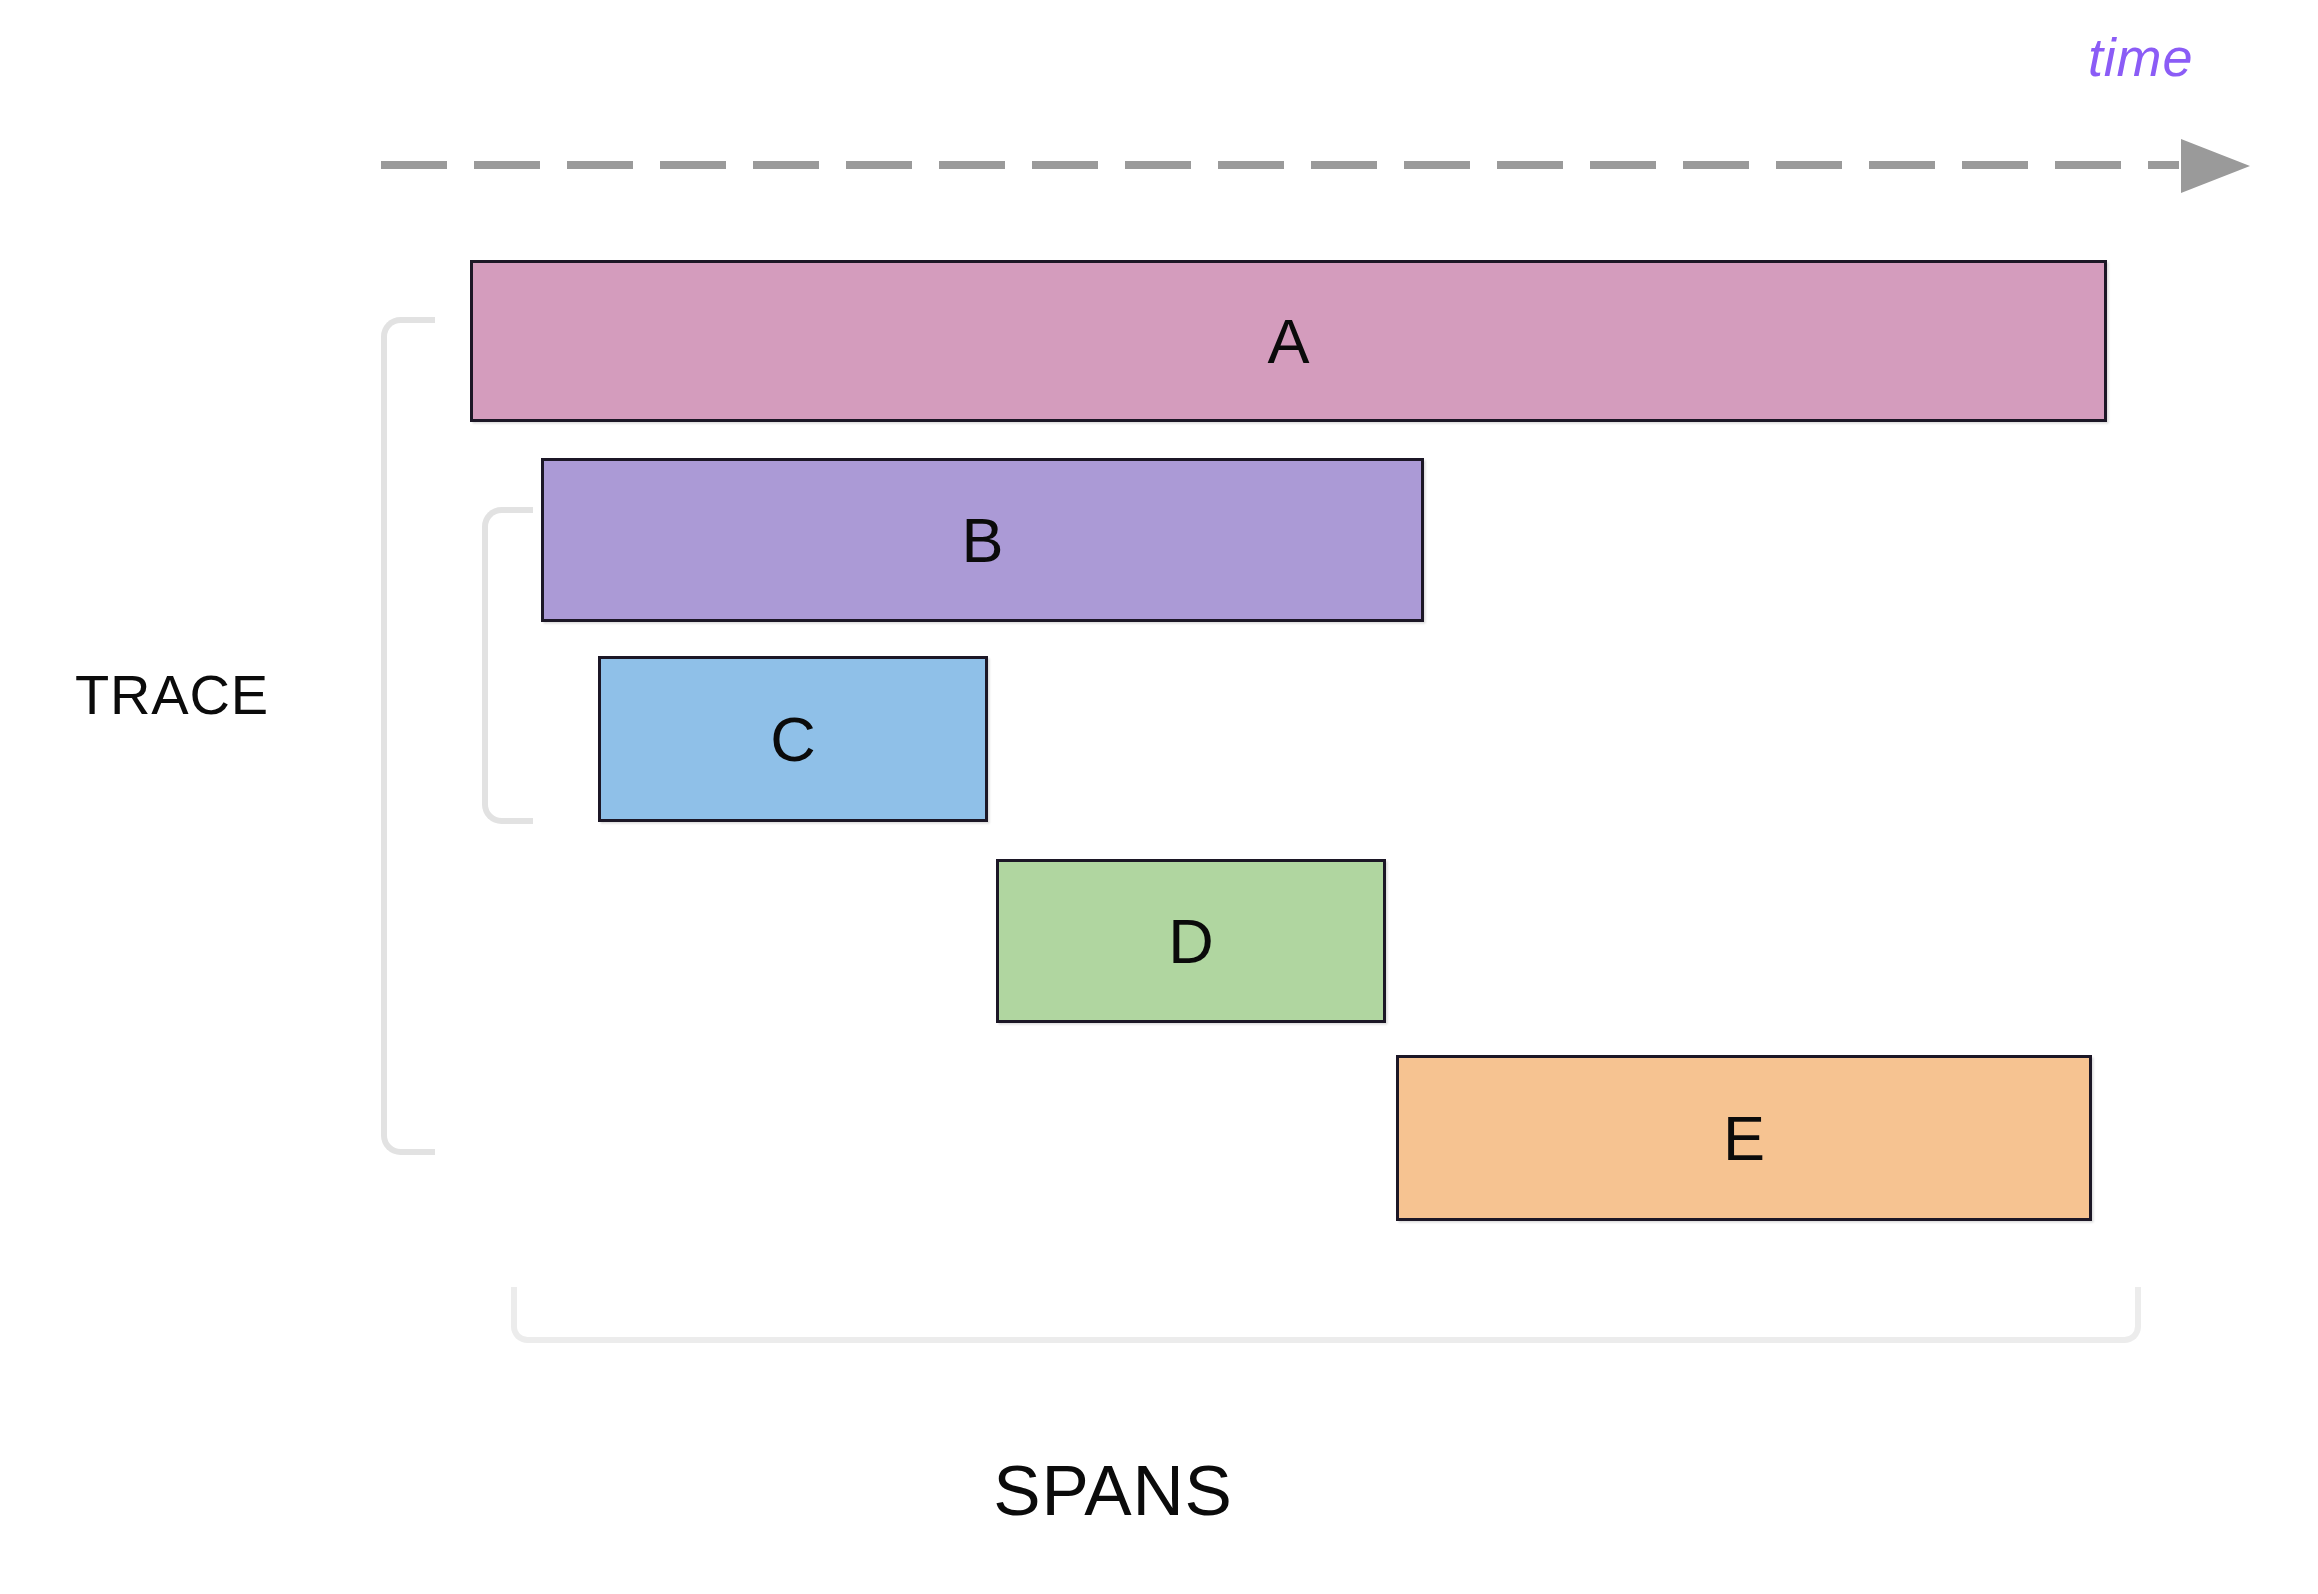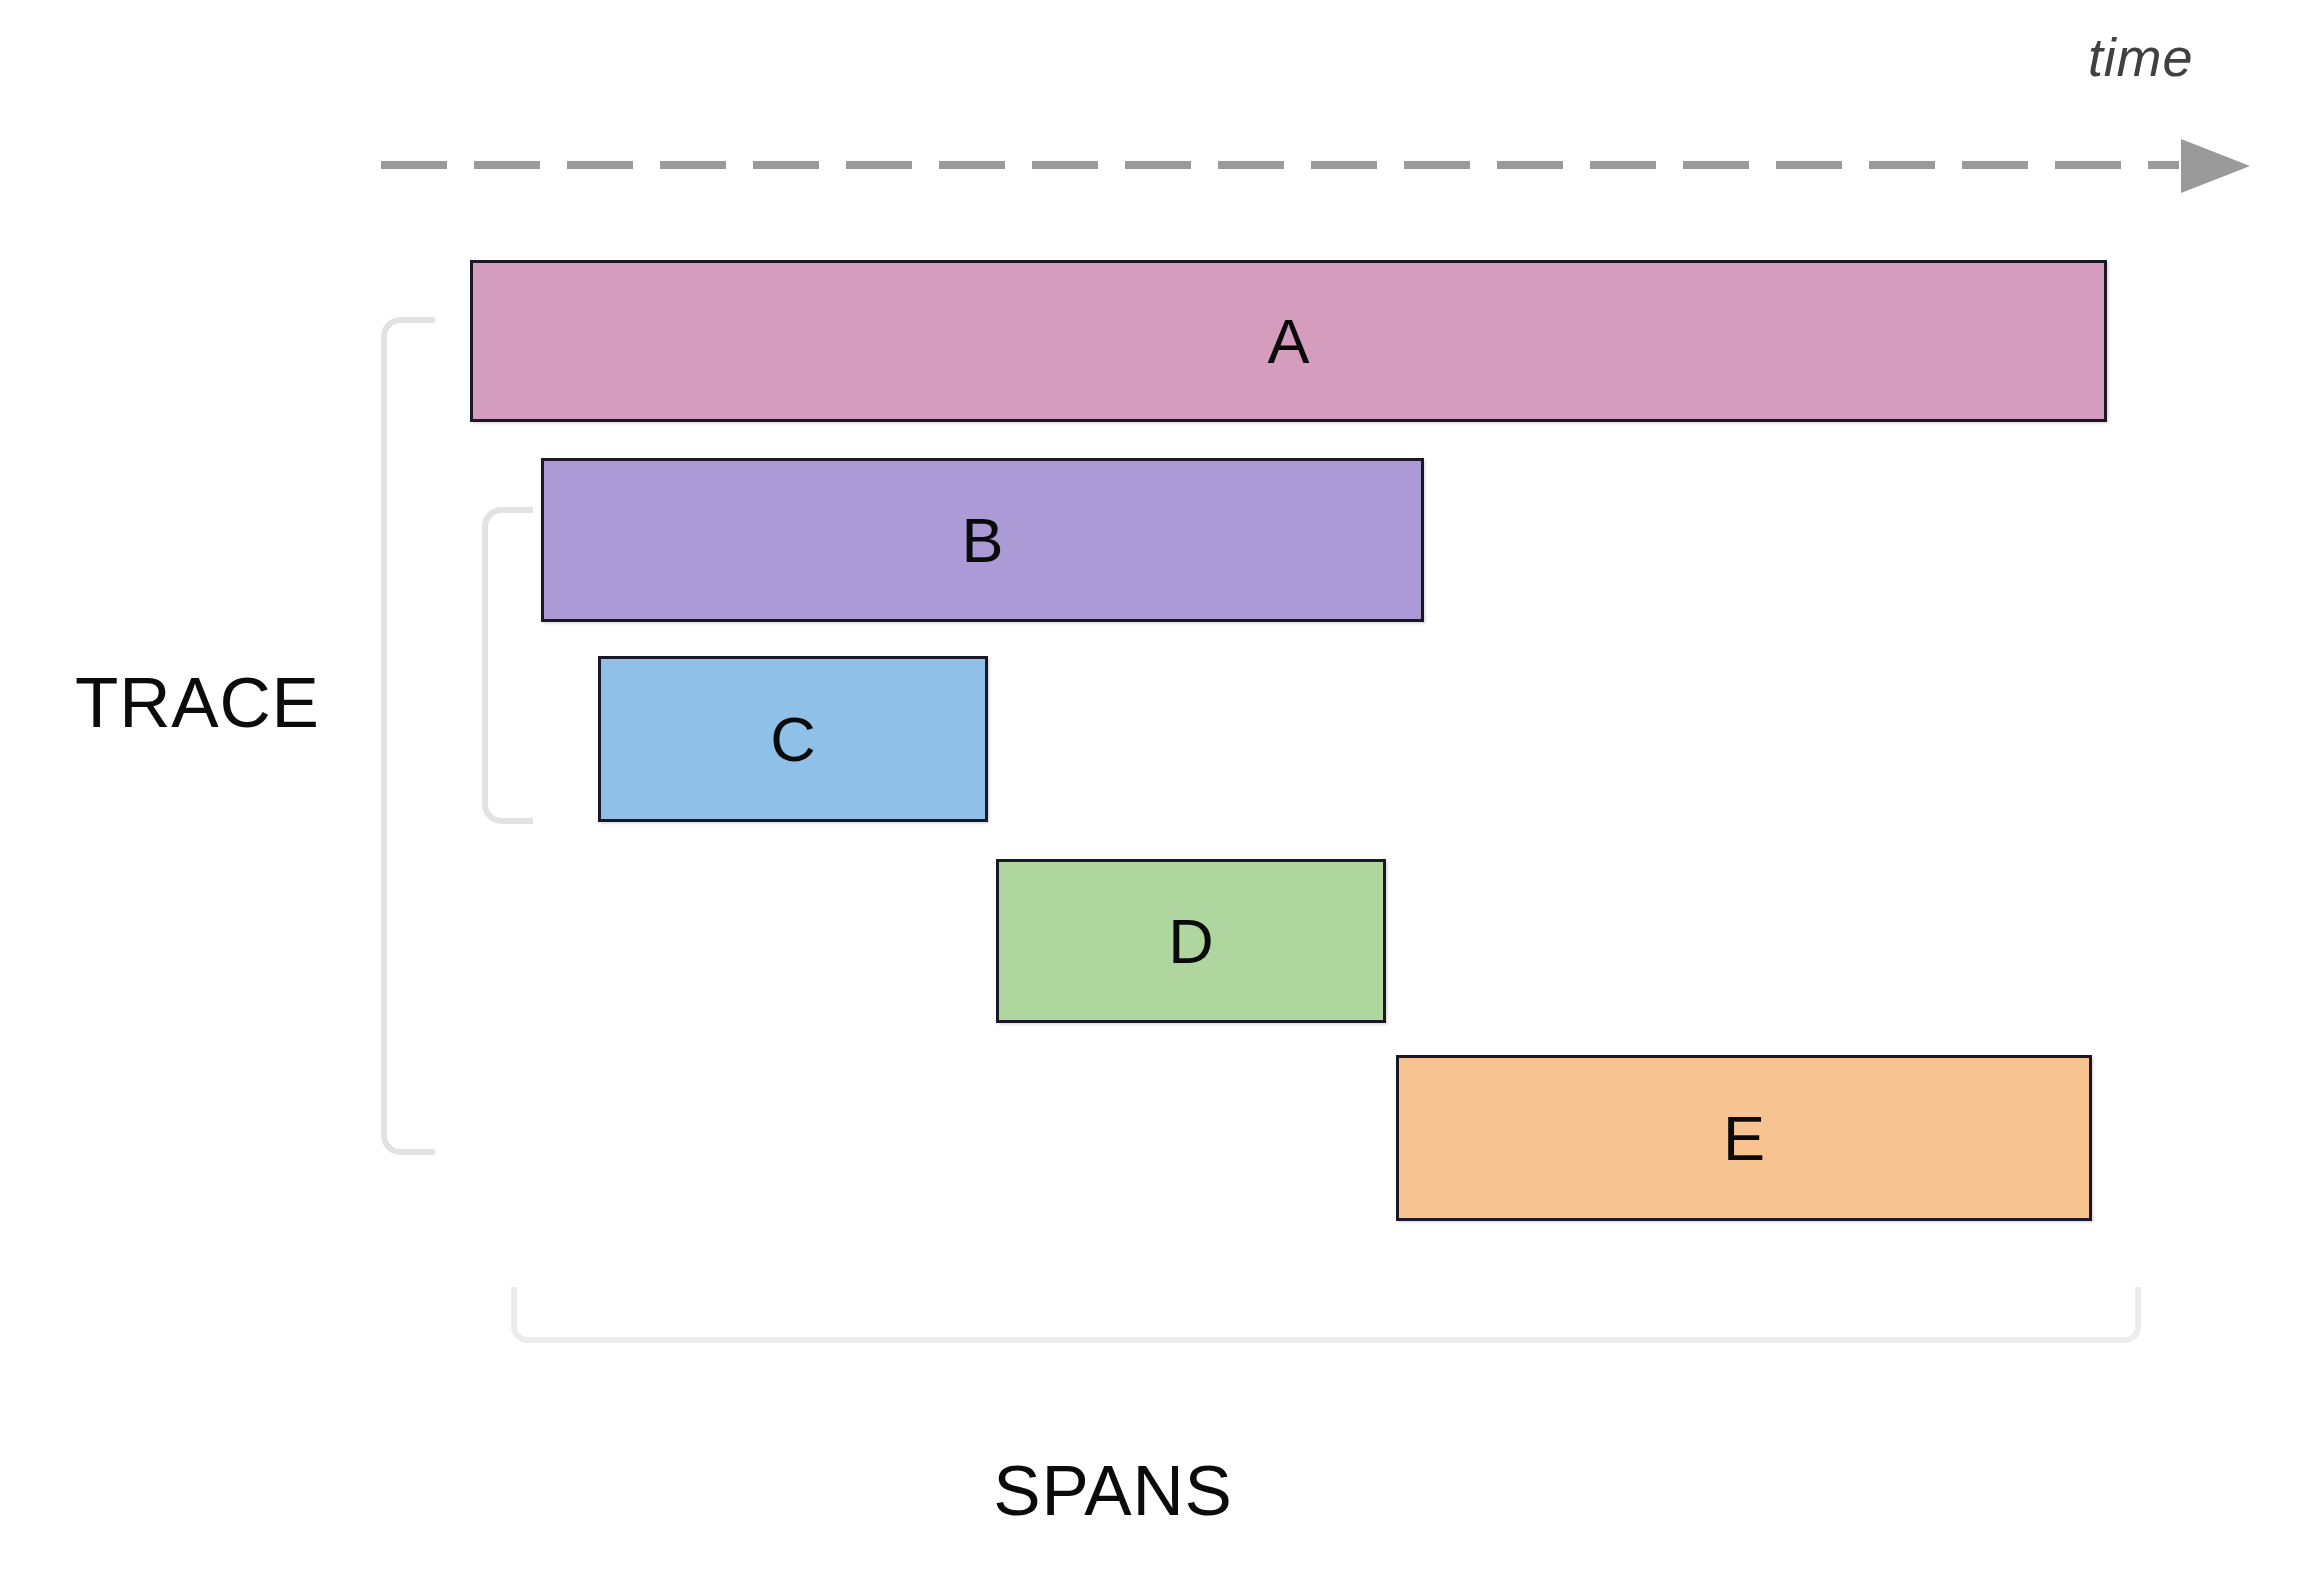--- a/index.html
+++ b/index.html
@@ -18,21 +18,21 @@
     overflow: hidden;
   }
   
   #time-label {
     position: absolute;
     left: 2088px;
     top: 26px;
     width: 151px;
     font-style: italic;
     font-size: 54px;
-    color: #404040;
+    color: #8b5cf6;
     letter-spacing: 0.8px;
     text-align: left;
     white-space: nowrap;
   }
   #time-axis-line {
     position: absolute;
     left: 381px;
     top: 161px;
     width: 1798px;
     height: 8.3px;
@@ -97,21 +97,21 @@
     border-bottom-right-radius: 16.6px;
     background: transparent;
     pointer-events: none;
   }
 
   
   #trace-caption {
     position: absolute;
     left: 75px;
     top: 662px;
-    font-size: 71px;
+    font-size: 56px;
     color: #0b0b0b;
     letter-spacing: 0.8px;
     white-space: nowrap;
   }
   #spans-caption {
     position: absolute;
     left: 0;
     top: 1450px;
     width: 1910px;
     text-align: center;

